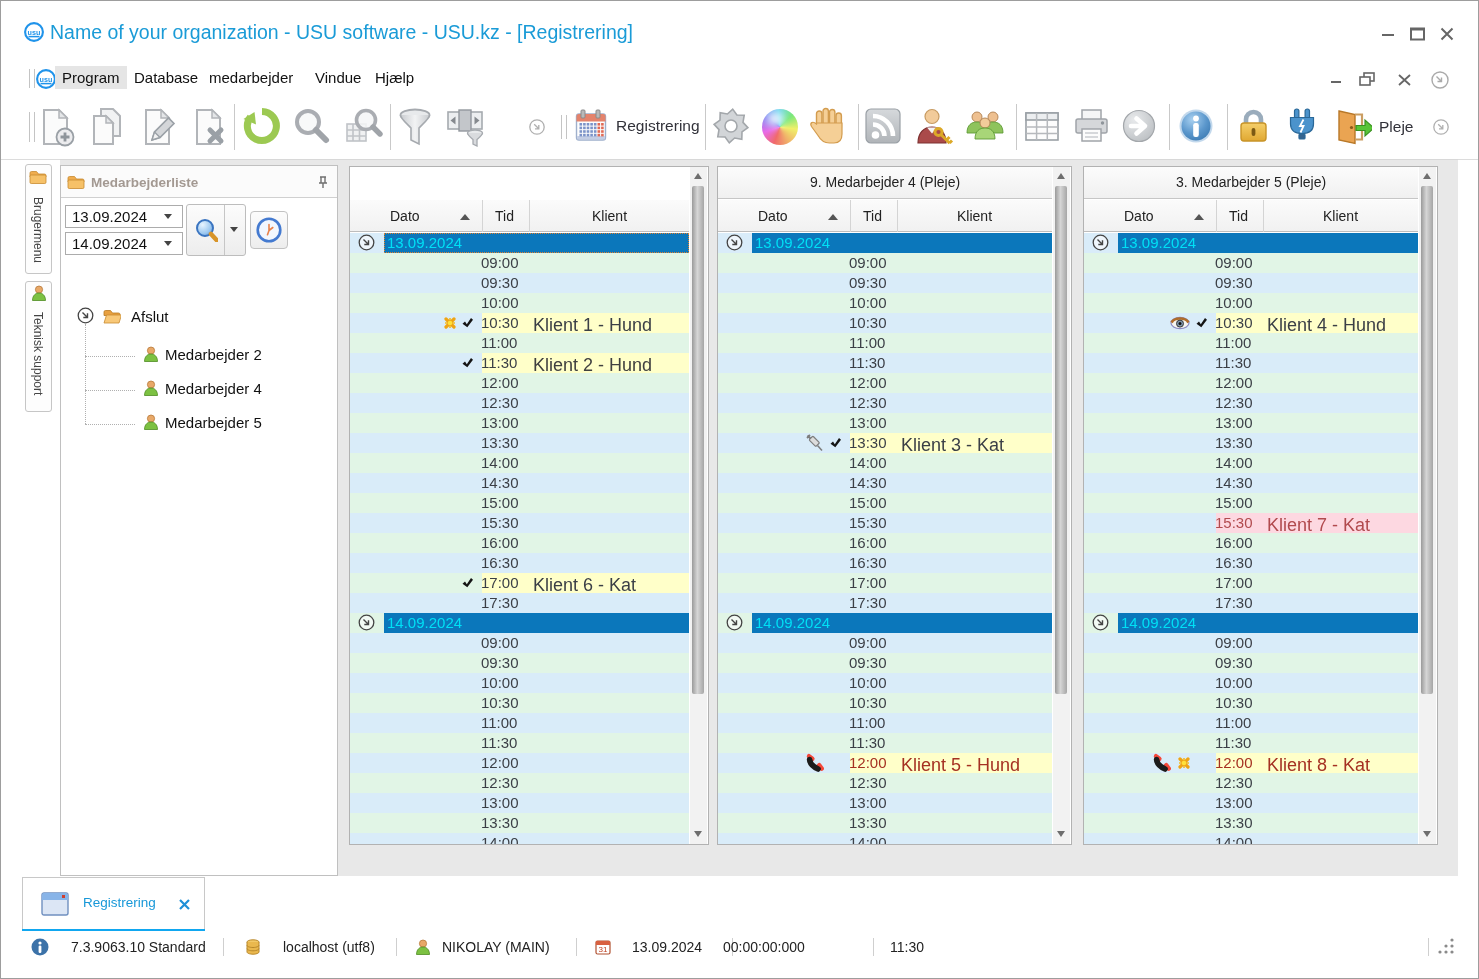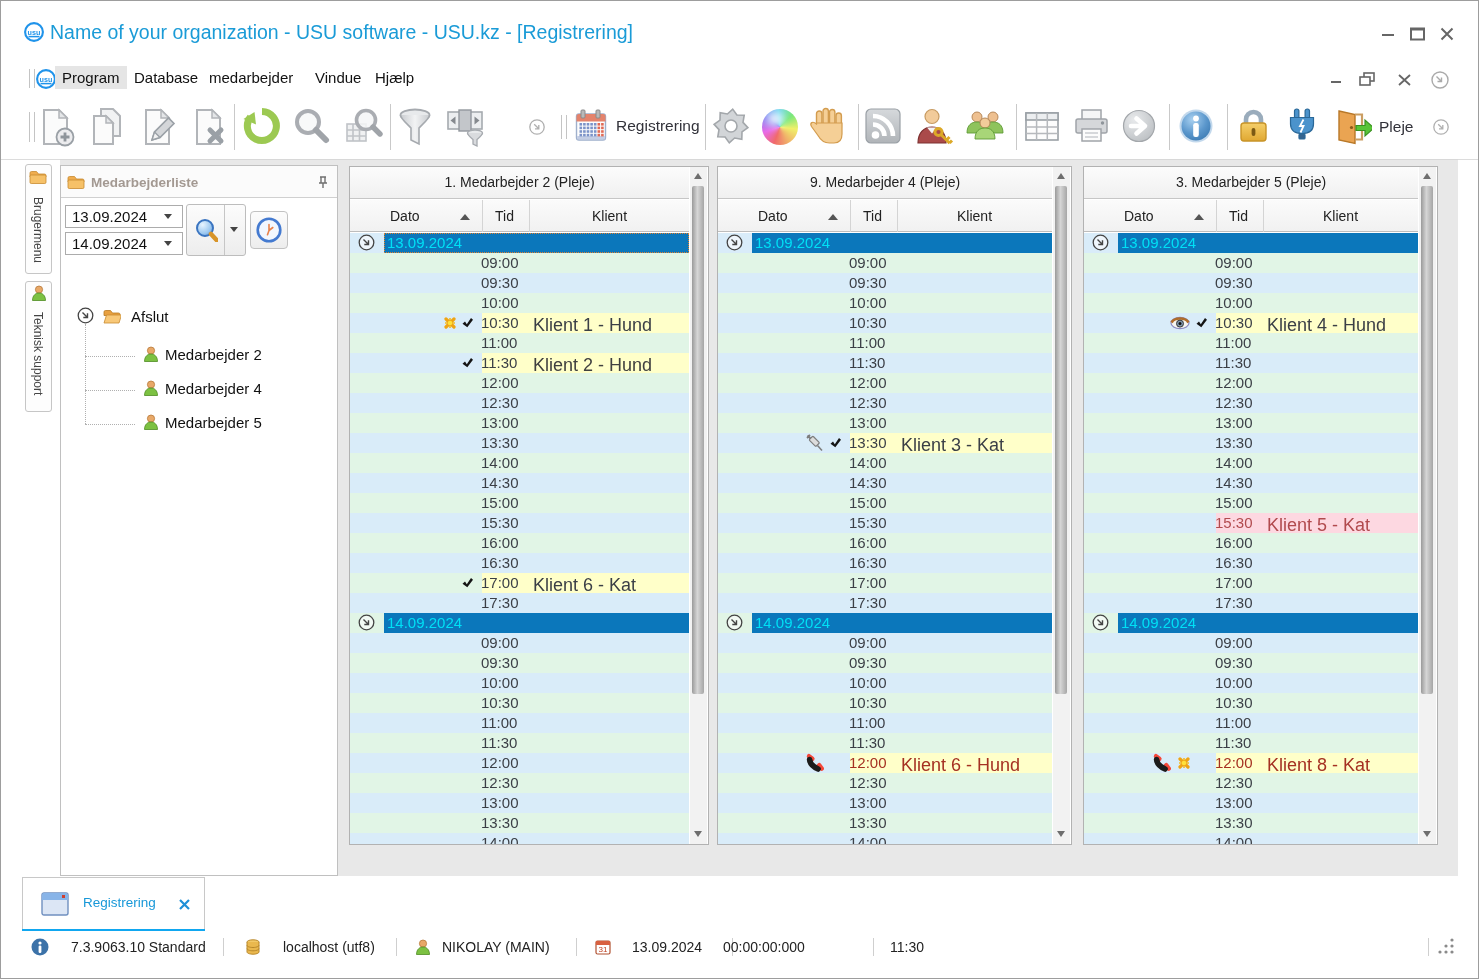--- a/index.html
+++ b/index.html
@@ -379,21 +379,20 @@
     </svg>
 <div class="treetxt" style="left:104px;top:214px">Medarbejder 4</div>
 <div class="abs" style="left:24px;top:258px;width:50px;height:1px;border-top:1px dotted #b0b0b0"></div>
 <svg class="abs" style="left:82px;top:248px;" width="16" height="16" viewBox="0 0 16 16">
       <circle cx="8" cy="4.6" r="3.6" fill="#e8a868" stroke="#b87838" stroke-width="0.8"></circle>
       <path d="M1.5 15.5 c0-5 3-7.5 6.5-7.5 s6.5 2.5 6.5 7.5 z" fill="#7cc142" stroke="#4e8c22" stroke-width="0.8"></path>
     </svg>
 <div class="treetxt" style="left:104px;top:248px">Medarbejder 5</div>
 </div>
 <div class="panel" style="left:349px;width:360px;height:679px">
-    <div class="ptitle" style="width:339px">1. Medarbejder 2 (Pleje)</div>
     <div class="phead" style="width:339px">
       <span style="left:40px">Dato</span>
       <div class="abs" style="left:110px;top:14px;width:0;height:0;border-left:5px solid transparent;border-right:5px solid transparent;border-bottom:6px solid #555"></div>
       <div class="cl" style="left:132px"></div>
       <span style="left:145px">Tid</span>
       <div class="cl" style="left:179px"></div>
       <span style="left:242px">Klient</span>
     </div>
     <div class="rows" style="width:339px;height:611px">
       <div class="row b" style="top:0px">
@@ -648,21 +647,21 @@
         <span class="tid" style="left:131px">11:30</span>
       </div>
       <div class="row b" style="top:520px">
         <div class="ev-y" style="left:132px;width:202px"></div>
         <svg class="abs" style="left:86px;top:0px;" width="20" height="20" viewBox="0 0 20 20">
           <path d="M5 3.2 l3.4 2.6" stroke="#f4483a" stroke-width="4.4" stroke-linecap="round"></path>
           <path d="M15.2 12.2 l2.6 3.4" stroke="#f4483a" stroke-width="4.4" stroke-linecap="round"></path>
           <path d="M5.6 6.5 q0.5 6 8.5 9.5" fill="none" stroke="#1c1c1c" stroke-width="5.6" stroke-linecap="round"></path>
         </svg>
         <span class="tid" style="left:131px;color:#a53122">12:00</span>
-        <span class="kli" style="left:183px;color:#a53122">Klient 6 - Hund</span>
+        <span class="kli" style="left:183px;color:#a53122">Klient 5 - Hund</span>
       </div>
       <div class="row g" style="top:540px">
         <span class="tid" style="left:131px">12:30</span>
       </div>
       <div class="row b" style="top:560px">
         <span class="tid" style="left:131px">13:00</span>
       </div>
       <div class="row g" style="top:580px">
         <span class="tid" style="left:131px">13:30</span>
       </div>
@@ -743,21 +742,21 @@
       </div>
       <div class="row b" style="top:240px">
         <span class="tid" style="left:131px">14:30</span>
       </div>
       <div class="row g" style="top:260px">
         <span class="tid" style="left:131px">15:00</span>
       </div>
       <div class="row b" style="top:280px">
         <div class="ev-p" style="left:132px;width:202px"></div>
         <span class="tid" style="left:131px;color:#b14a4e">15:30</span>
-        <span class="kli" style="left:183px;color:#b14a4e">Klient 5 - Kat</span>
+        <span class="kli" style="left:183px;color:#b14a4e">Klient 7 - Kat</span>
       </div>
       <div class="row g" style="top:300px">
         <span class="tid" style="left:131px">16:00</span>
       </div>
       <div class="row b" style="top:320px">
         <span class="tid" style="left:131px">16:30</span>
       </div>
       <div class="row g" style="top:340px">
         <span class="tid" style="left:131px">17:00</span>
       </div>

